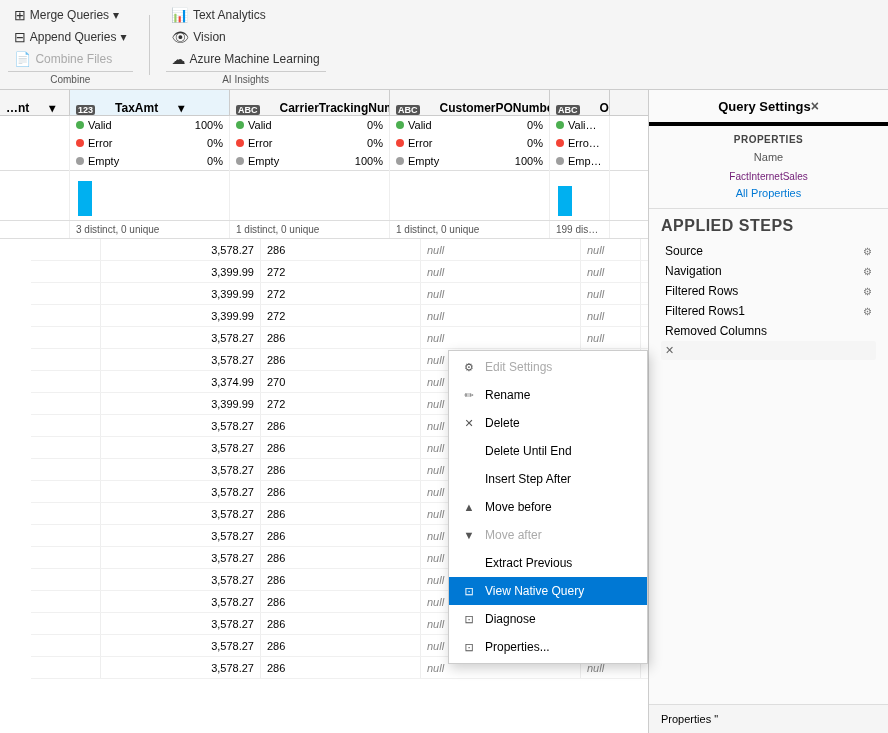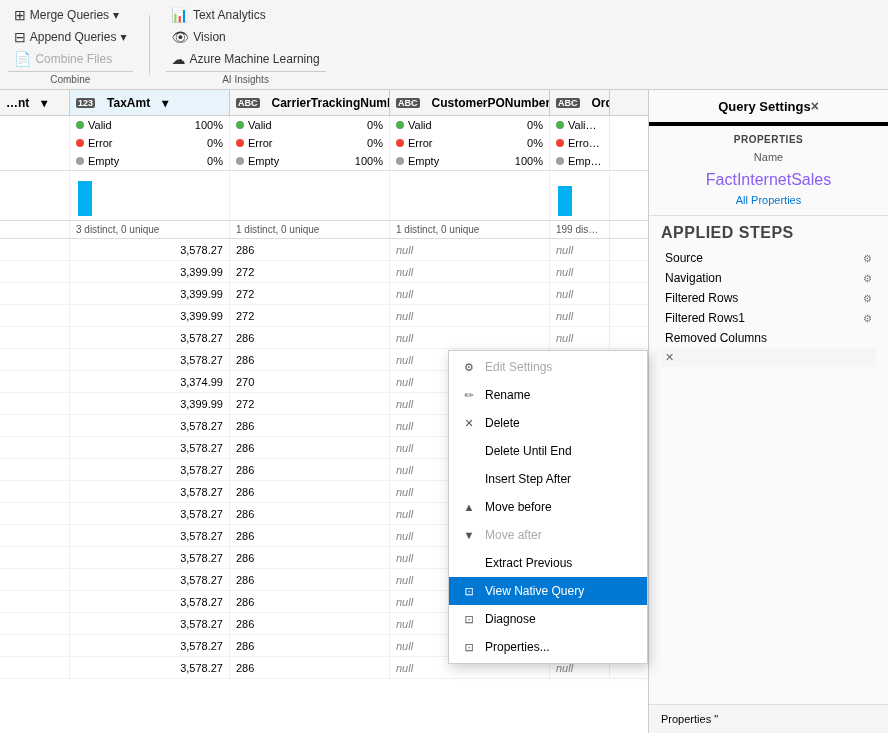--- a/index.html
+++ b/index.html
@@ -66,22 +66,22 @@
       display: flex;
       background: #f5f5f5;
       border-bottom: 1px solid #ccc;
       height: 26px;
       overflow: hidden;
     }
     .col-header {
       border-right: 1px solid #ccc;
       padding: 0 6px;
       display: flex;
-      align-items: center;
-      gap: 12px;
+      align-items: flex-end;
+      gap: 20px;
       font-size: 12px;
       font-weight: 600;
       background: #f5f5f5;
       white-space: nowrap;
       overflow: hidden;
       min-width: 0;
     }
     .col-header.highlighted { background: #e8f4fb; }
     .col-type-badge {
       background: #555;
@@ -146,20 +146,21 @@
       color: #555;
       display: flex;
       align-items: center;
       text-align: center;
     }
 
     
     .data-rows {
       overflow-y: auto;
       height: calc(100% - 160px);
+      padding-left: 31px;
     }
     .data-row {
       display: flex;
       height: 22px;
       border-bottom: 1px solid #f0f0f0;
     }
     .data-cell {
       border-right: 1px solid #eee;
       padding: 0 6px;
       display: flex;
@@ -205,22 +206,22 @@
       color: #444;
       letter-spacing: 0.5px;
       margin-bottom: 6px;
     }
     .qs-name-label {
       font-size: 11px;
       color: #555;
       margin-bottom: 8px;
     }
     .qs-name-value {
-      font-size: 16px;
-      color: #8b5cf6;
+      font-size: 10px;
+      color: #701a75;
       margin-bottom: 4px;
     }
     .qs-link {
       color: #0078d4;
       font-size: 11px;
       cursor: pointer;
       text-decoration: none;
     }
 
     .applied-steps {

